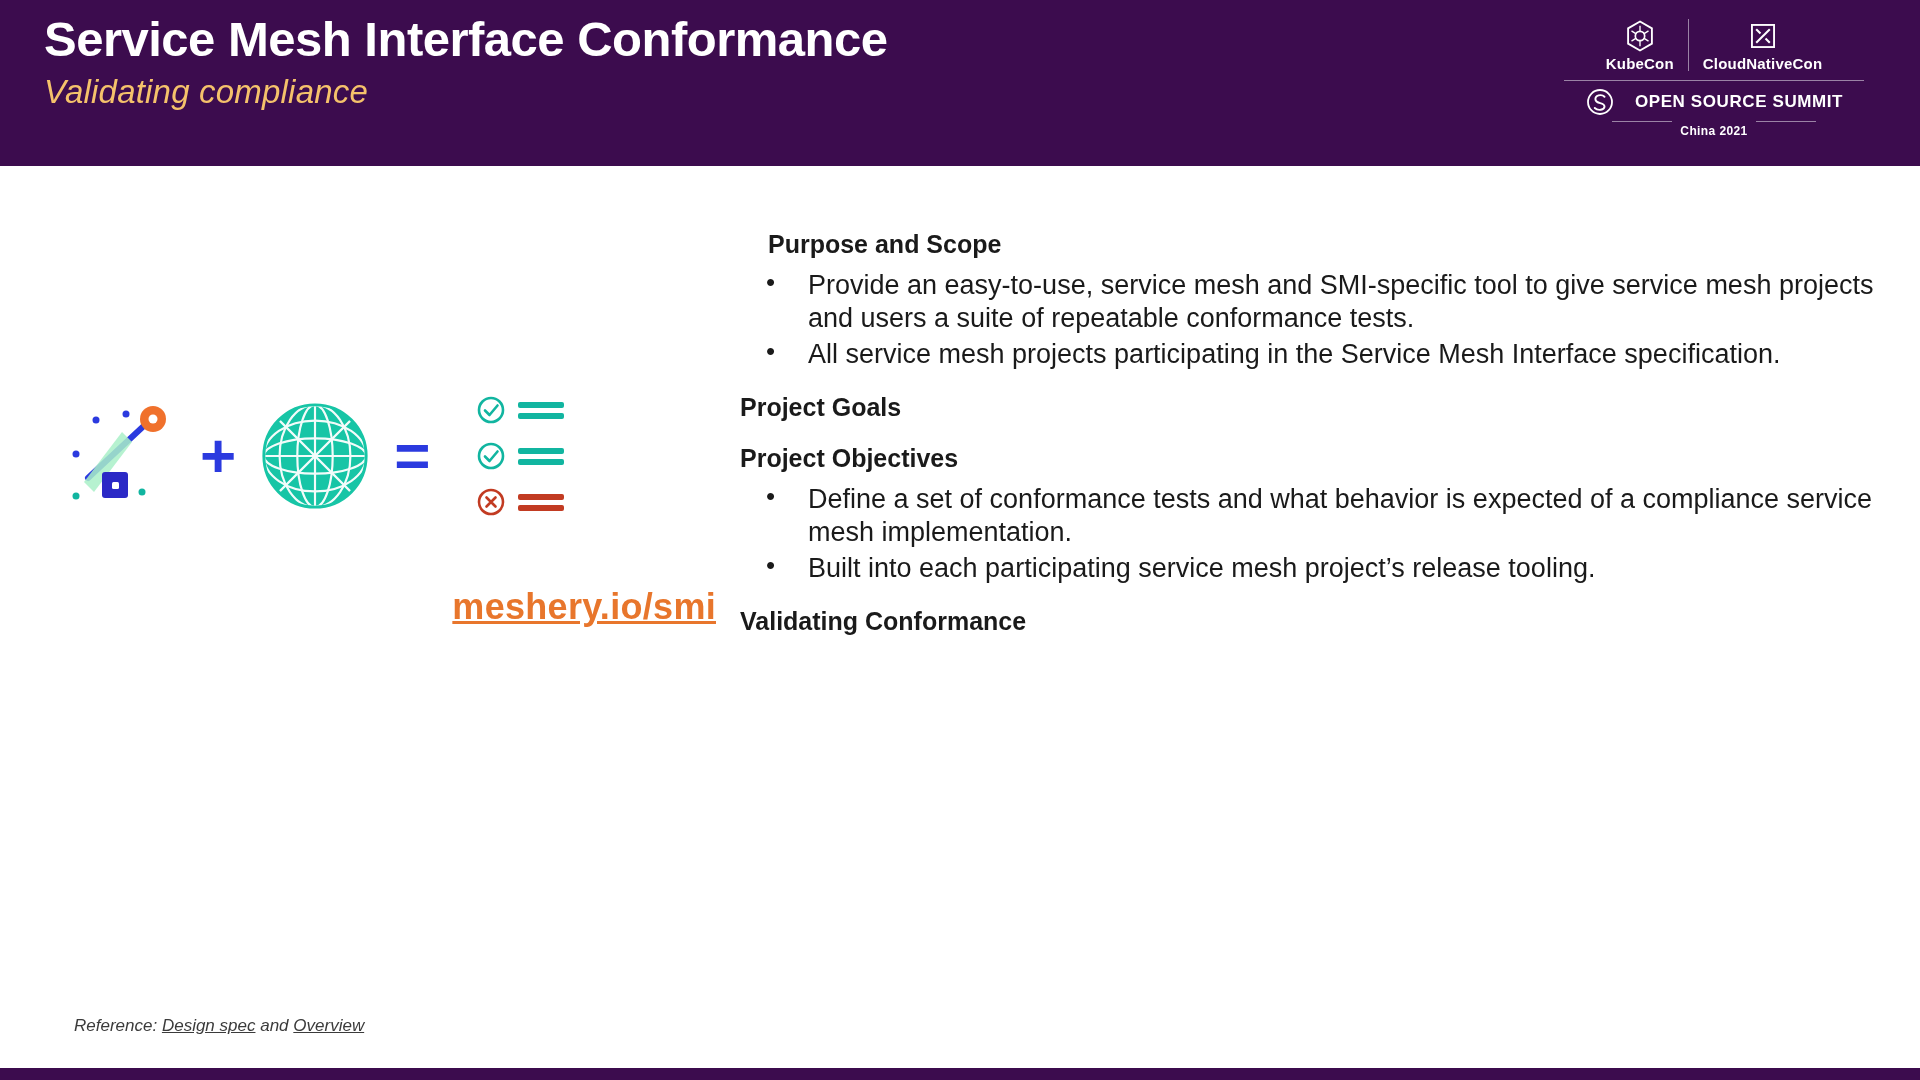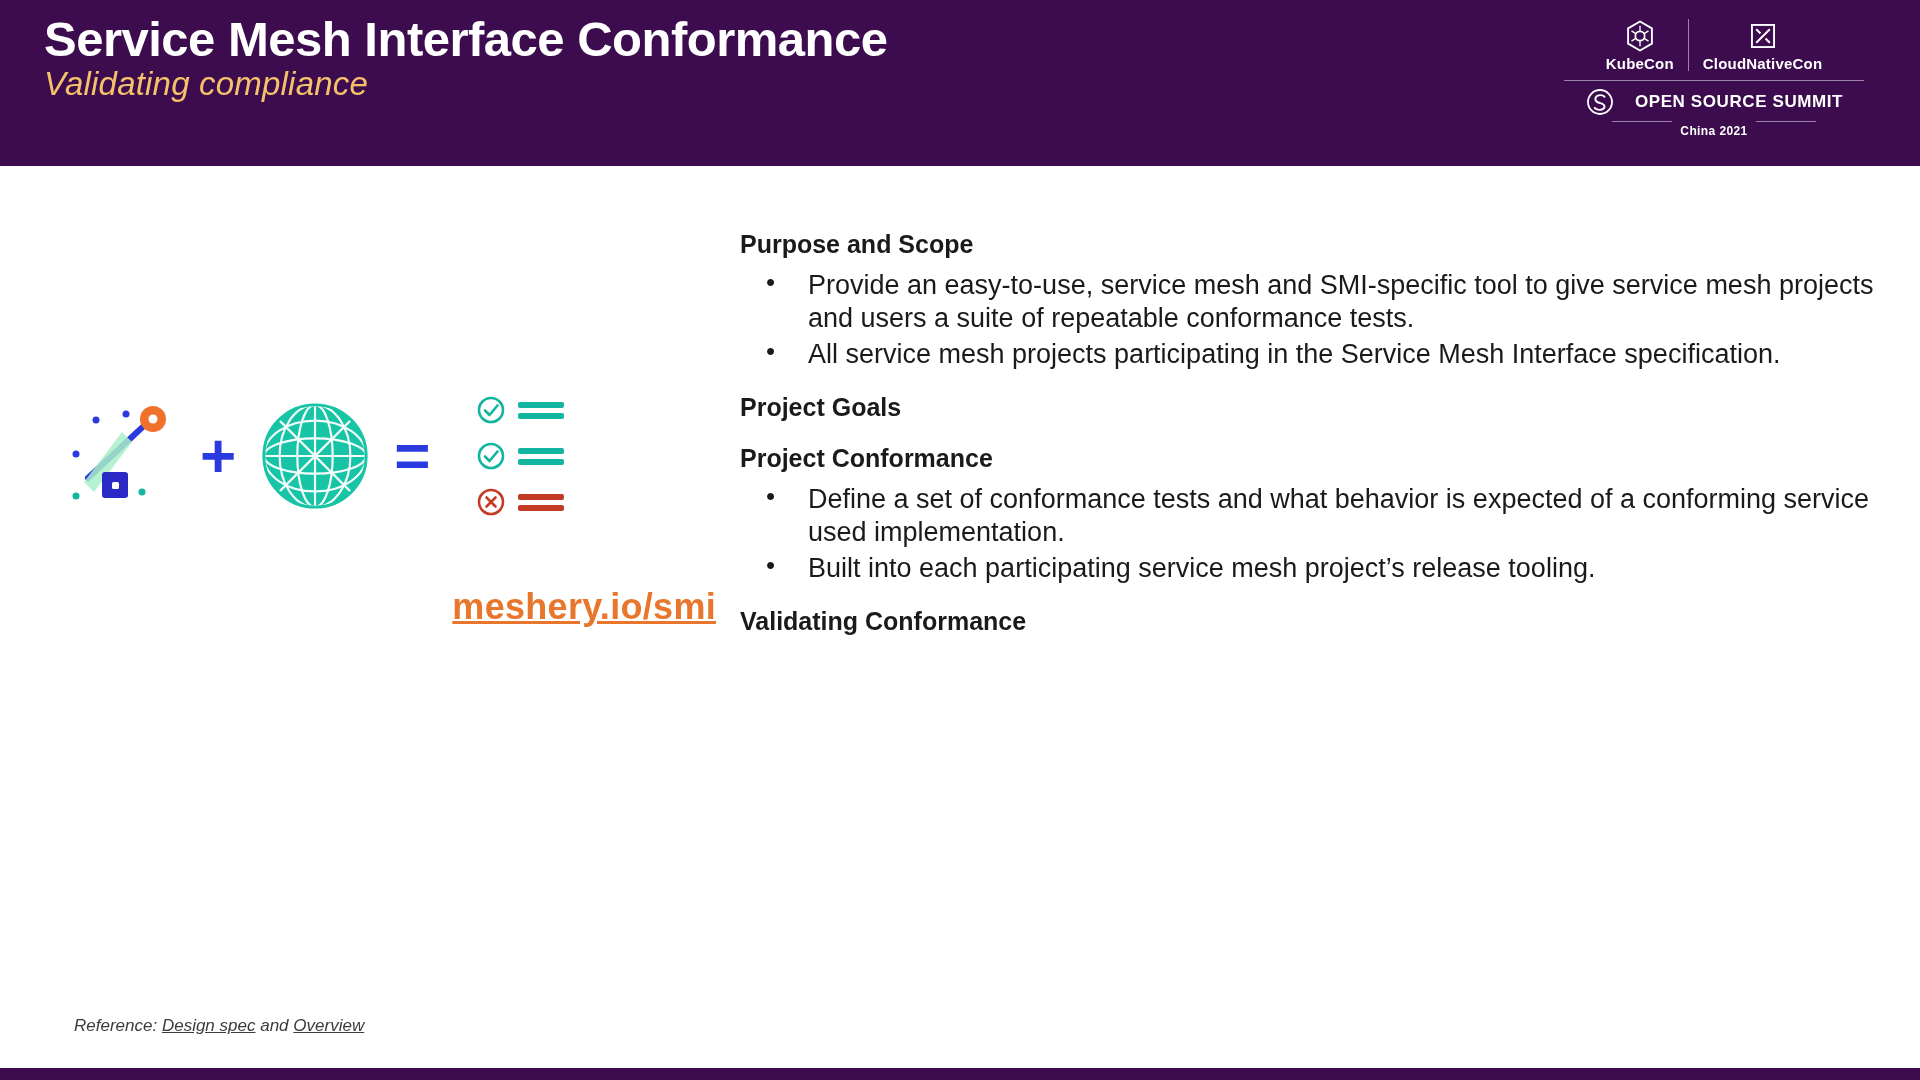--- a/index.html
+++ b/index.html
@@ -30,21 +30,21 @@
   }
   .deck-title {
     font-size: 49px;
     font-weight: bold;
     color: #ffffff;
     letter-spacing: -0.5px;
     line-height: 1.05;
     white-space: nowrap;
   }
   .deck-subtitle {
-    margin-top: 0;
+    margin-top: 8px;
     font-size: 33px;
     font-style: italic;
     color: #f5c26b;
     letter-spacing: 0.2px;
     white-space: nowrap;
   }
 
   
   .logo-block {
     position: absolute;
@@ -203,21 +203,21 @@
     top: 230px;
     width: 1140px;
   }
   .section-head {
     font-size: 25px;
     font-weight: bold;
     color: #1a1a1a;
     margin-top: 22px;
     margin-bottom: 10px;
   }
-  .section-head:first-child { margin-top: 0; }
+  .section-head:first-child { margin-top: 0; margin-left: 28px; }
 
   ul.bullets {
     list-style: none;
     margin: 0 0 0 0;
     padding: 0;
   }
   ul.bullets li {
     position: relative;
     padding-left: 68px;
     font-size: 27px;
@@ -384,22 +384,22 @@
 <div class="right-col">
 
   <div class="section-head">Purpose and Scope</div>
   <ul class="bullets">
     <li>Provide an easy-to-use, service mesh and SMI-specific tool to give service mesh projects and users a suite of repeatable conformance tests.</li>
     <li>All service mesh projects participating in the Service Mesh Interface specification.</li>
   </ul>
 
   <div class="section-head">Project Goals</div>
 
-  <div class="section-head">Project Conformance</div>
+  <div class="section-head">Project Objectives</div>
   <ul class="bullets">
-    <li>Define a set of conformance tests and what behavior is expected of a conforming service used implementation.</li>
+    <li>Define a set of conformance tests and what behavior is expected of a compliance service mesh implementation.</li>
     <li>Built into each participating service mesh project’s release tooling.</li>
   </ul>
 
   <div class="section-head">Validating Conformance</div>
 </div>
 
 <div class="bottom-rule"></div>
 
 </body></html>

